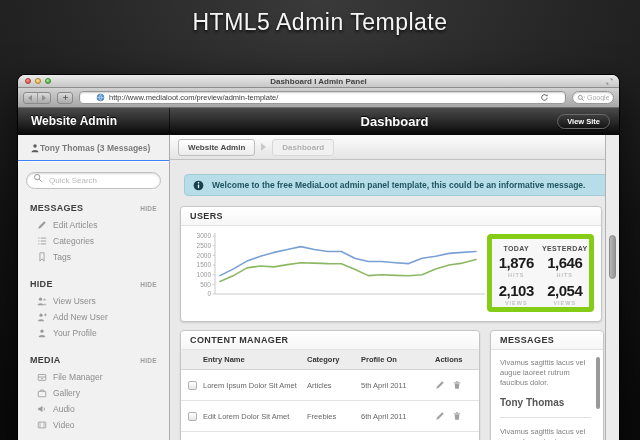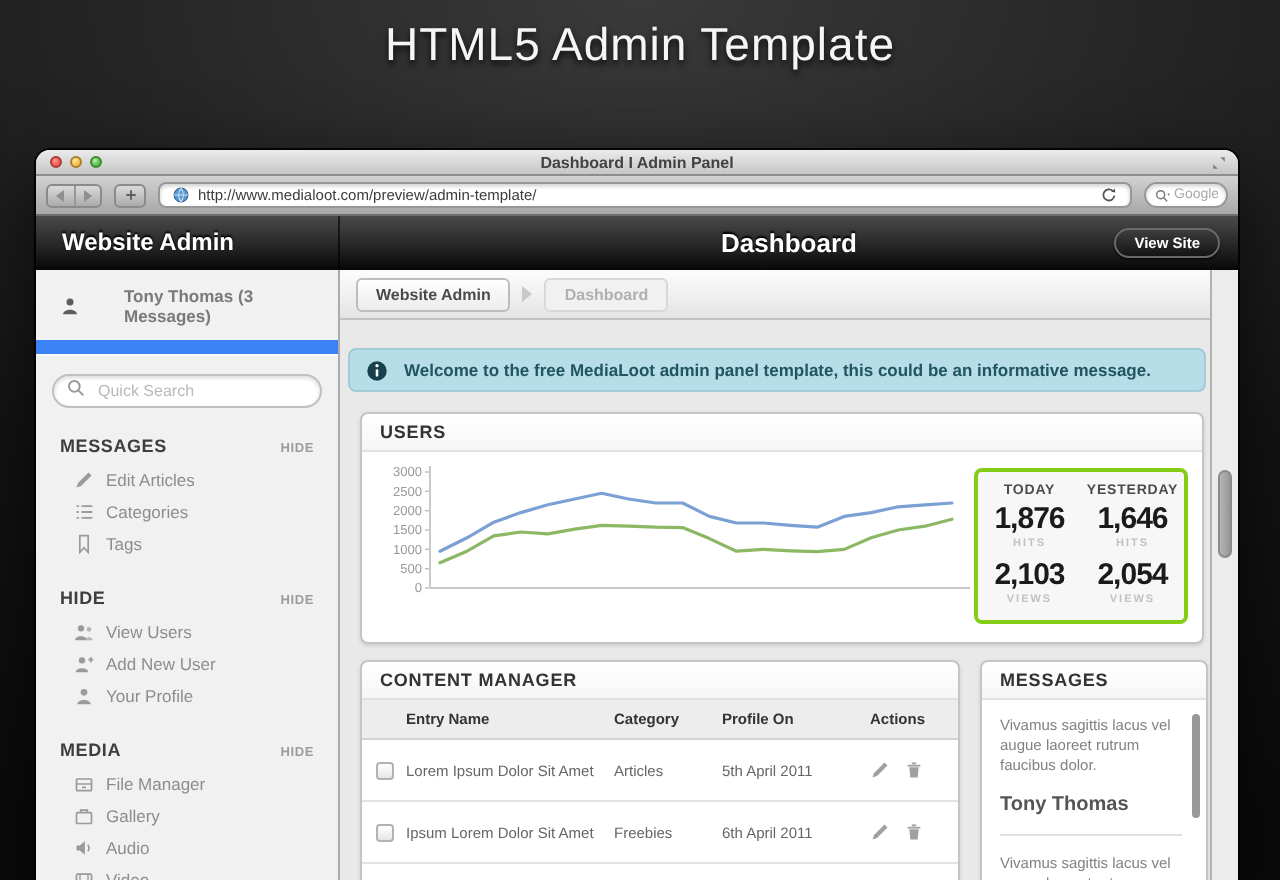--- a/index.html
+++ b/index.html
@@ -34,21 +34,21 @@
   .navgroup { display:flex; width:28px; height:12px; border:1px solid #8a8a8a; border-radius:3px;
     background:linear-gradient(#dadada, #ababab); overflow:hidden; }
   .navgroup .half { flex:1; display:flex; align-items:center; justify-content:center; }
   .navgroup .half + .half { border-left:1px solid #979797; }
   .tri-l { width:0; height:0; border-top:3px solid transparent; border-bottom:3px solid transparent; border-right:4px solid #8f8f8f; }
   .tri-r { width:0; height:0; border-top:3px solid transparent; border-bottom:3px solid transparent; border-left:4px solid #8f8f8f; }
   .btn-plus { width:16px; height:12px; border:1px solid #8a8a8a; border-radius:3px;
     background:linear-gradient(#dadada, #ababab); display:flex; align-items:center; justify-content:center;
     color:#5d5d5d; font-size:9px; line-height:9px; }
   .urlfield { flex:1; height:13px; background:#fff; border:1px solid #979797; border-radius:4px;
-    box-shadow:inset 0 1px 2px rgba(0,0,0,.2); display:flex; align-items:center; padding:0 6px; gap:4px; }
+    box-shadow:inset 0 1px 2px rgba(0,0,0,.2); display:flex; align-items:center; padding:0 16px; gap:4px; }
   .urlfield input { flex:1; border:none; outline:none; font-size:7.5px; color:#3c3c3c; background:transparent;
     font-family:"Liberation Sans", sans-serif; }
   .searchfield { width:42px; height:13px; background:#fff; border:1px solid #979797; border-radius:7px;
     box-shadow:inset 0 1px 2px rgba(0,0,0,.2); display:flex; align-items:center; padding:0 4px; gap:2px; }
   .searchfield input { width:100%; border:none; outline:none; font-size:7px; color:#444; background:transparent;
     font-family:"Liberation Sans", sans-serif; }
   .searchfield input::placeholder { color:#aaa; }
 
   
   .app-header { position:absolute; left:0; top:33px; width:100%; height:27px;
@@ -59,22 +59,22 @@
   .hdr-main { position:absolute; left:152px; top:0; right:0; height:27px;
     display:flex; align-items:center; justify-content:center; }
   .hdr-title { color:#fff; font-size:13px; font-weight:bold; text-shadow:0 -1px 1px #000; }
   .view-site { position:absolute; right:9px; top:6px; height:15px; padding:0 9px;
     background:linear-gradient(#3d3d3d, #141414); border:1px solid #6a6a6a; border-radius:8px;
     color:#fff; font-size:7.5px; font-weight:bold; line-height:13px; box-shadow:0 1px 1px rgba(0,0,0,.6); }
 
   
   .sidebar { position:absolute; left:0; top:60px; width:152px; bottom:0;
     background:#f1f1f1; border-right:1px solid #ababab; }
-  .user-row { display:flex; align-items:center; gap:22px; padding:8px 12px 7px;
-    border-bottom:7px solid #3b82f6; box-shadow:0 1px 0 #fbfbfb; }
+  .user-row { display:flex; align-items:center; gap:0; padding:8px 12px 7px;
+    border-bottom:1px solid #3b82f6; box-shadow:0 1px 0 #fbfbfb; }
   .user-row .lbl { font-size:8.5px; font-weight:bold; color:#7a7a7a; }
   .qsearch { position:relative; margin:8px 8px 0; }
   .qsearch input { width:100%; height:17px; border-radius:9px; border:1px solid #c0c0c0;
     box-shadow:inset 0 1px 2px rgba(0,0,0,.15); padding:0 8px 0 22px; font-size:8px; color:#666;
     background:#fff; outline:none; font-family:"Liberation Sans", sans-serif; }
   .qsearch input::placeholder { color:#b8b8b8; }
   .qsearch .ic { position:absolute; left:7px; top:4px; }
   .side-section { padding:0 12px; margin-top:14px; }
   .sec-head { display:flex; justify-content:space-between; align-items:baseline; }
   .sec-title { font-size:9px; font-weight:bold; color:#3e3e3e; letter-spacing:.3px; }
@@ -87,34 +87,34 @@
   .main { position:absolute; left:152px; top:60px; right:0; bottom:0; background:#e9e9e9; overflow:hidden; }
   .crumbbar { position:absolute; left:0; top:0; width:100%; height:25px;
     background:linear-gradient(#fdfdfd, #e4e4e4); border-bottom:1px solid #c2c2c2;
     display:flex; align-items:center; padding-left:8px; gap:6px; }
   .crumb { font-size:8px; font-weight:bold; padding:3px 9px; border-radius:3px; }
   .crumb.root { color:#4a4a4a; background:linear-gradient(#fff,#ececec); border:1px solid #bdbdbd; }
   .crumb.cur { color:#b0b0b0; background:#f1f1f1; border:1px solid #d8d8d8; }
   .crumb-sep { width:0; height:0; border-top:4px solid transparent; border-bottom:4px solid transparent;
     border-left:5px solid #c9c9c9; }
 
-  .notice { position:absolute; left:4px; top:39px; width:429px; height:22px;
+  .notice { position:absolute; left:14px; top:39px; width:429px; height:22px;
     background:#b7dde8; border:1px solid #a2cbd8; border-radius:4px;
     display:flex; align-items:center; gap:8px; padding-left:8px; }
   .notice .txt { font-size:8.5px; font-weight:bold; color:#215661; }
 
   .panel { position:absolute; background:#fff; border:1px solid #c5c5c5; border-radius:4px;
     box-shadow:0 1px 2px rgba(0,0,0,.12); }
   .panel-head { height:19px; border-bottom:1px solid #e2e2e2; background:linear-gradient(#ffffff,#f6f6f6);
     border-radius:4px 4px 0 0; display:flex; align-items:center; justify-content:space-between; padding:0 9px; }
   .panel-title { font-size:9px; font-weight:bold; color:#333; letter-spacing:.4px; }
 
   .stats-panel { left:10px; top:71px; width:422px; height:116px; }
   .summary { position:absolute; left:306px; top:27px; width:107px; height:78px;
-    background:#f7f7f7; border:2px solid #84cc16; border-radius:4px;
+    background:#f7f7f7; border:5px solid #84cc16; border-radius:4px;
     display:flex; text-align:center; padding-top:6px; }
   .sum-col { flex:1; display:flex; flex-direction:column; }
   .sum-h { font-size:7px; font-weight:bold; color:#4c4c4c; letter-spacing:.4px; }
   .sum-v { font-size:15px; font-weight:bold; color:#1b1b1b; letter-spacing:-.5px; margin-top:2px; }
   .sum-c { font-size:5.5px; font-weight:bold; color:#c2c2c2; letter-spacing:1px; margin-top:1px; margin-bottom:2px; }
 
   .cm-panel { left:10px; top:195px; width:300px; height:150px; }
   .tabs { display:flex; }
   .tab { font-size:7.5px; font-weight:bold; padding:2px 8px; border:1px solid #c2c2c2; cursor:pointer; }
   .tab.on { background:#fff; color:#3a3a3a; border-radius:3px 0 0 3px; }
@@ -409,21 +409,21 @@
               <path d="M3.2 4.3h5.6l-.6 6.2H3.8z" fill="#a0a0a0"></path>
               <path d="M2.2 3.4h7.6" stroke="#a0a0a0" stroke-width="1.1"></path>
                 <path d="M4.7 2h2.6" stroke="#a0a0a0" stroke-width="1.1"></path>
             </svg>
           </span>
         </div>
         <div class="trow">
           <span class="c-check">
               <span class="cbx"></span>
             </span>
-          <span class="c-entry">Ipsum Lorem Dolor Sit Amet</span>
+          <span class="c-entry">Edit Lorem Dolor Sit Amet</span>
           <span class="c-cat">Freebies</span>
           <span class="c-date">6th April 2011</span>
           <span class="c-act">
             <svg class="ic" width="10" height="10" viewBox="0 0 12 12">
               <path d="M1.5 10.5l.9-2.7 6.3-6.3 1.8 1.8-6.3 6.3z" fill="#a0a0a0"></path>
             </svg>
             <svg class="ic" width="10" height="10" viewBox="0 0 12 12">
               <path d="M3.2 4.3h5.6l-.6 6.2H3.8z" fill="#a0a0a0"></path>
               <path d="M2.2 3.4h7.6" stroke="#a0a0a0" stroke-width="1.1"></path>
                 <path d="M4.7 2h2.6" stroke="#a0a0a0" stroke-width="1.1"></path>

